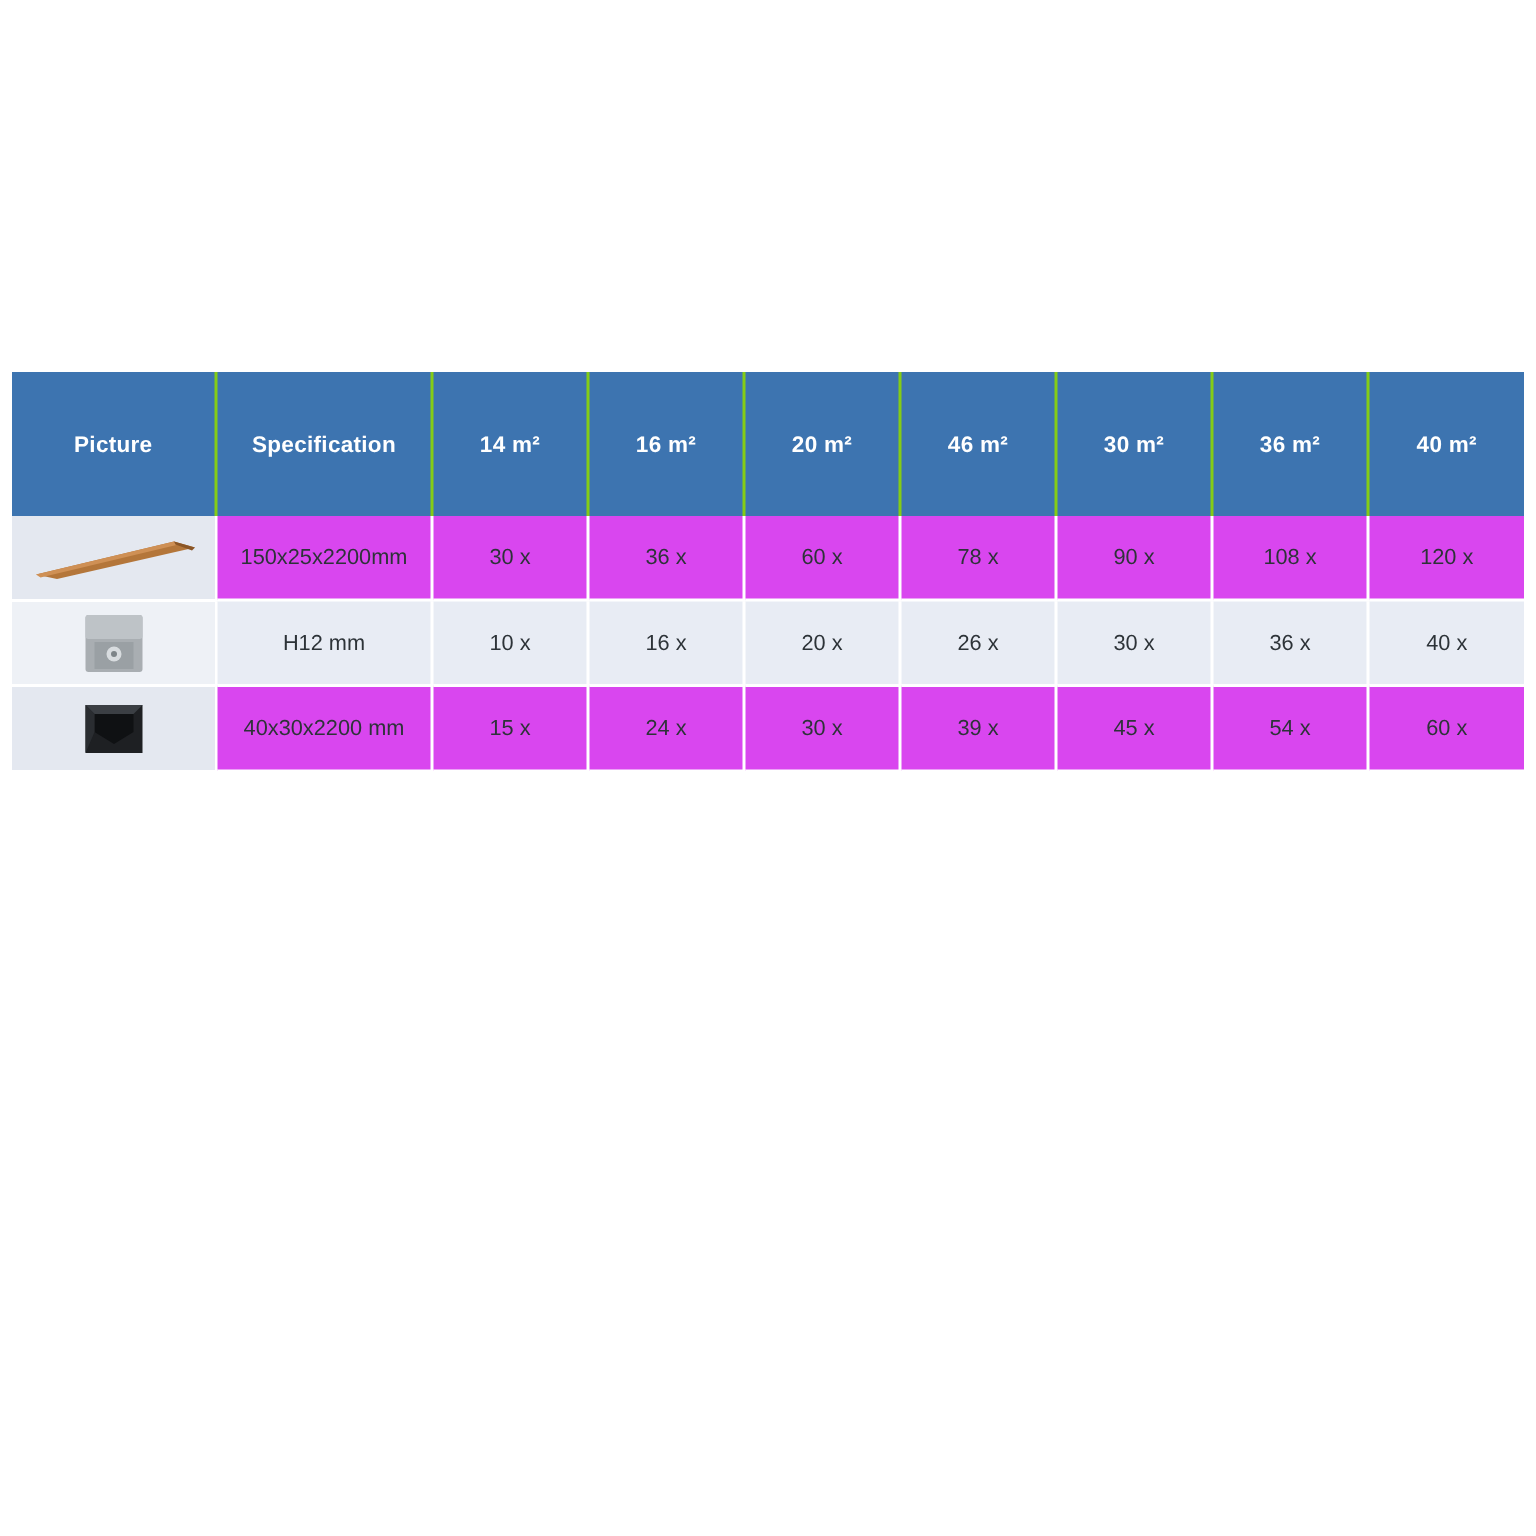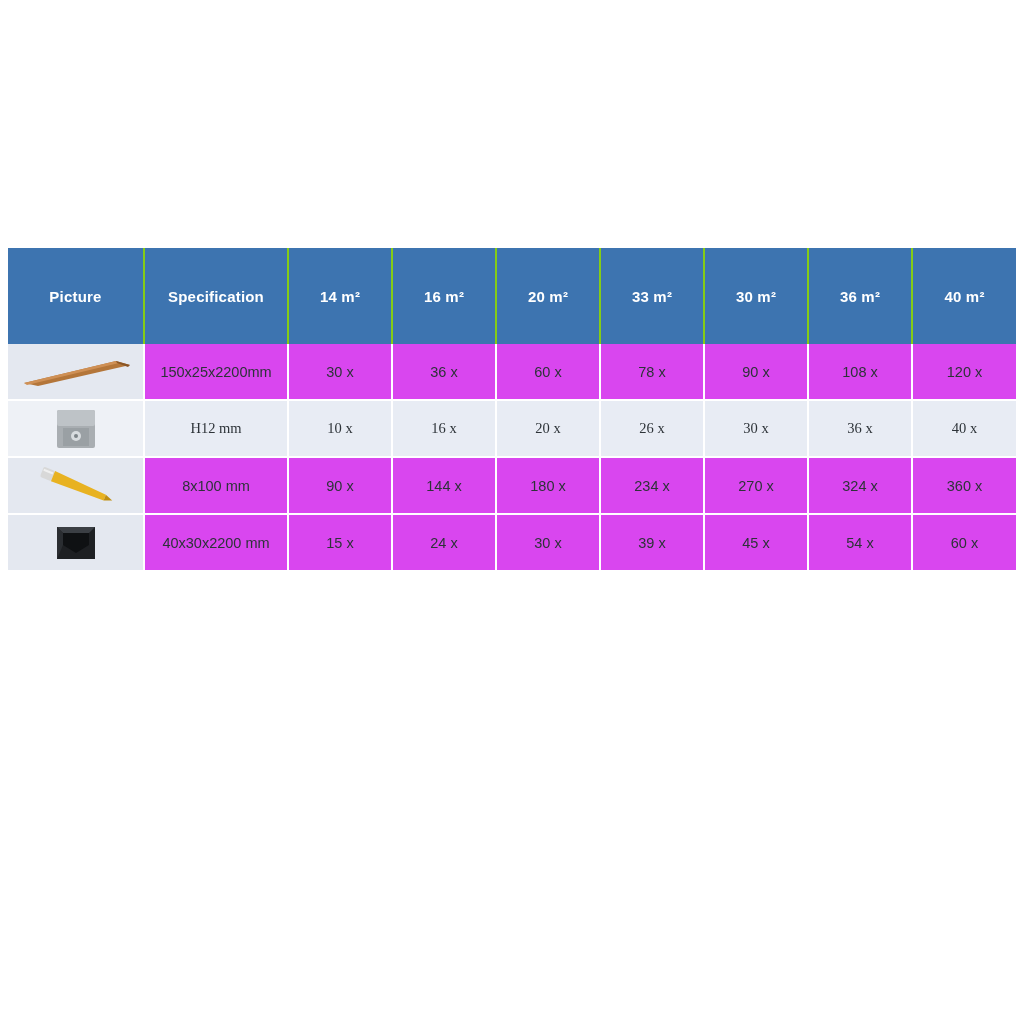--- a/index.html
+++ b/index.html
@@ -55,21 +55,21 @@
     font-size: 14.5px;
     color: #2d3338;
     text-align: center;
     vertical-align: middle;
     border-right: 2px solid #ffffff;
     border-bottom: 2px solid #ffffff;
   }
   tbody td:last-child { border-right: none; margin-left: 44px; }
 
   tbody tr.odd td  { background: #d946ef; }
-  tbody tr.even td { background: #e8ecf4; font-family: Liberation Serif, serif; }
+  tbody tr.even td { background: #e8ecf4; }
 
   tbody tr.odd td.pic-cell,
   tbody tr.even td.pic-cell {
     background: #eef1f6;
   }
   tbody tr.odd td.pic-cell { background: #e4e8f0; }
 
   .pic-cell {
     padding: 0;
     position: relative;
@@ -104,21 +104,21 @@
         <col class="c-qty">
         <col class="c-qty">
       </colgroup>
       <thead>
         <tr>
           <th class="pic-h">Picture</th>
           <th>Specification</th>
           <th>14 m²</th>
           <th>16 m²</th>
           <th>20 m²</th>
-          <th>33 m²</th>
+          <th>46 m²</th>
           <th>30 m²</th>
           <th>36 m²</th>
           <th>40 m²</th>
         </tr>
       </thead>
       <tbody>
 
         <tr class="odd">
           <td class="pic-cell">
             <span class="pic-box">
@@ -156,42 +156,20 @@
           <td>16 x</td>
           <td>20 x</td>
           <td>26 x</td>
           <td>30 x</td>
           <td>36 x</td>
           <td>40 x</td>
         </tr>
 
 
 
-        <tr class="odd">
-          <td class="pic-cell">
-            <span class="pic-box">
-              <svg width="86" height="40" viewBox="0 0 86 40">
-                <g transform="rotate(22 43 20)">
-                  <rect x="6" y="14" width="12" height="11" rx="2" fill="#d8d8d8"></rect>
-                  <polygon points="18,14 74,17 74,23 18,25" fill="#e8b221"></polygon>
-                  <polygon points="74,17 82,20 74,23" fill="#c08f12"></polygon>
-                  <rect x="7" y="16" width="10" height="2" fill="#f0f0f0"></rect>
-                </g>
-              </svg>
-            </span>
-          </td>
-          <td>8x100 mm</td>
-          <td>90 x</td>
-          <td>144 x</td>
-          <td>180 x</td>
-          <td>234 x</td>
-          <td>270 x</td>
-          <td>324 x</td>
-          <td>360 x</td>
-        </tr>
 
 
         <tr class="odd">
           <td class="pic-cell">
             <span class="pic-box">
               <svg width="54" height="44" viewBox="0 0 54 44">
                 <polygon points="8,6 46,6 46,38 8,38" fill="#1e2023"></polygon>
                 <polygon points="8,6 46,6 40,12 14,12" fill="#3b3f44"></polygon>
                 <polygon points="14,12 40,12 40,24 27,32 14,24" fill="#0f1113"></polygon>
                 <polygon points="8,38 14,24 14,12 8,6" fill="#2a2d31"></polygon>

